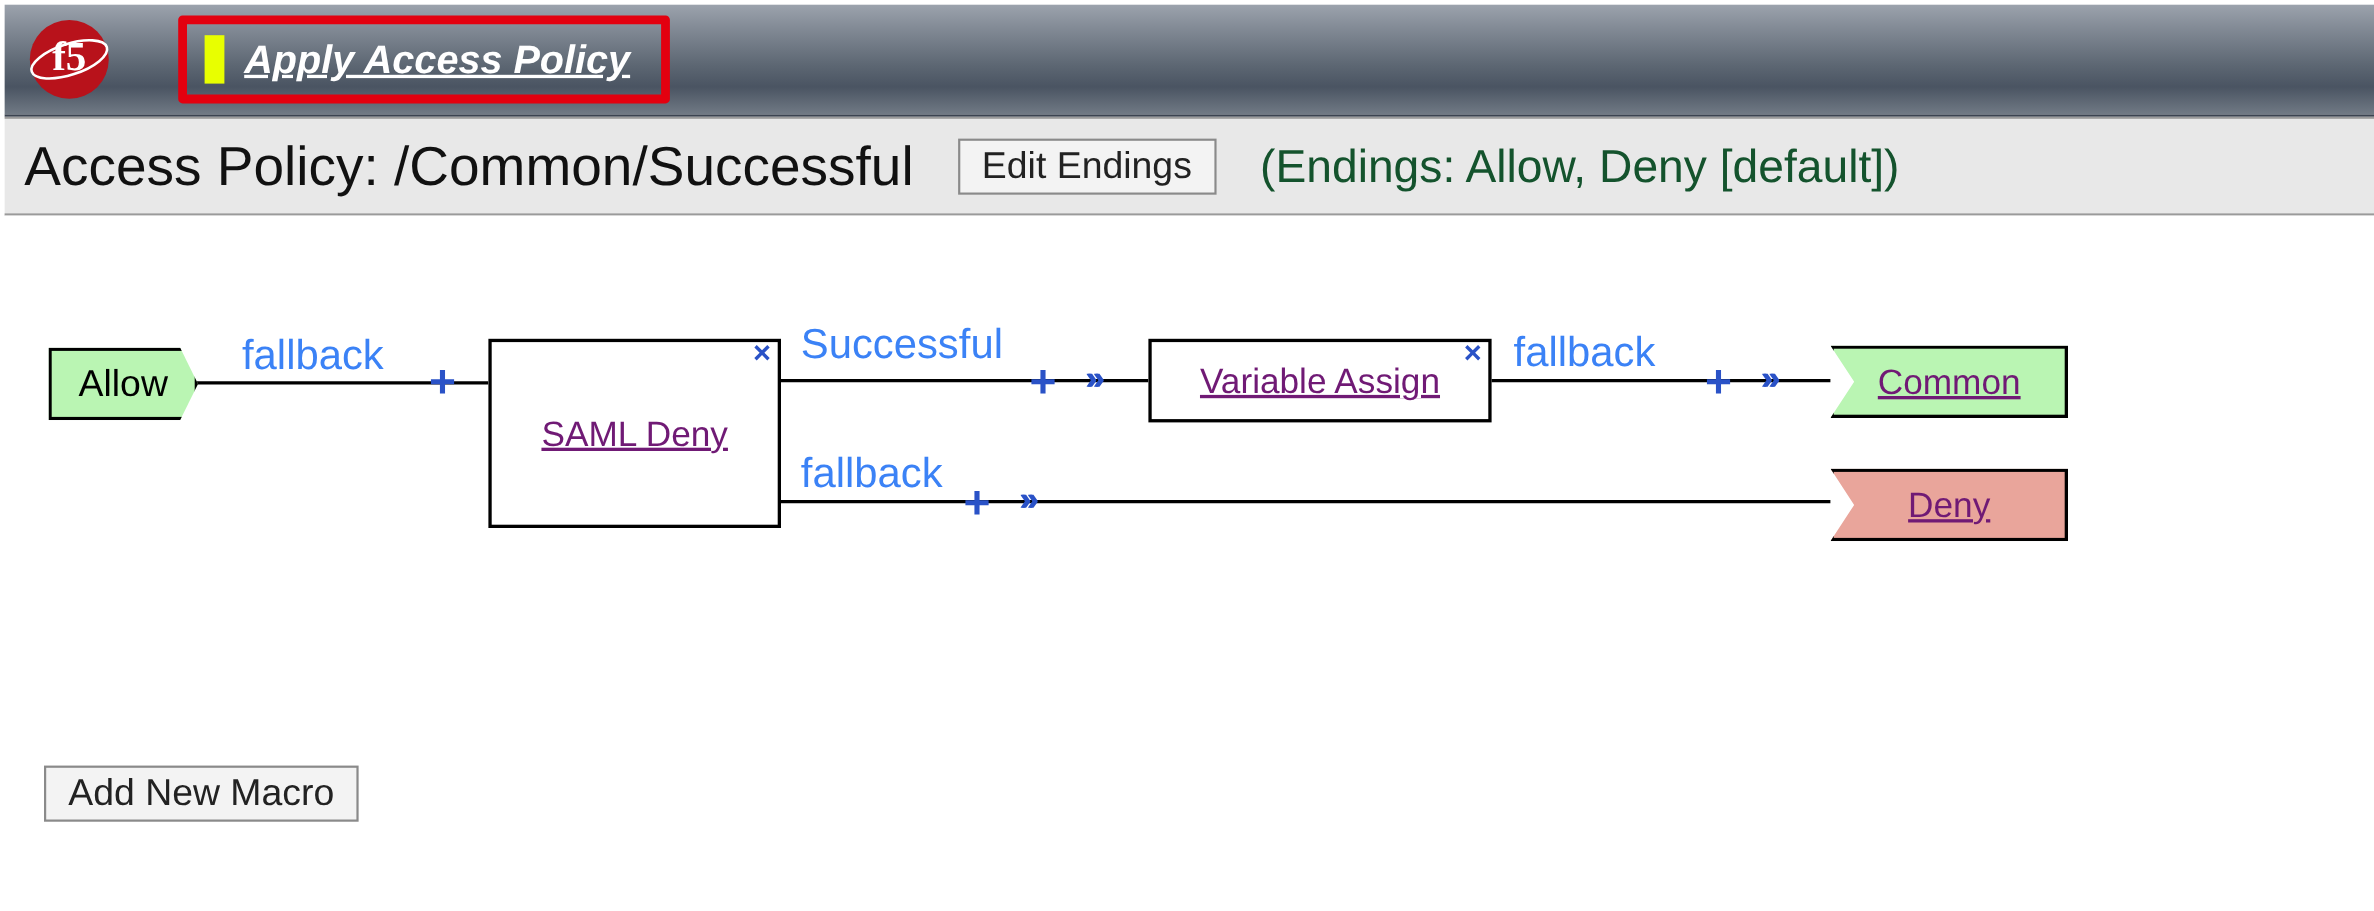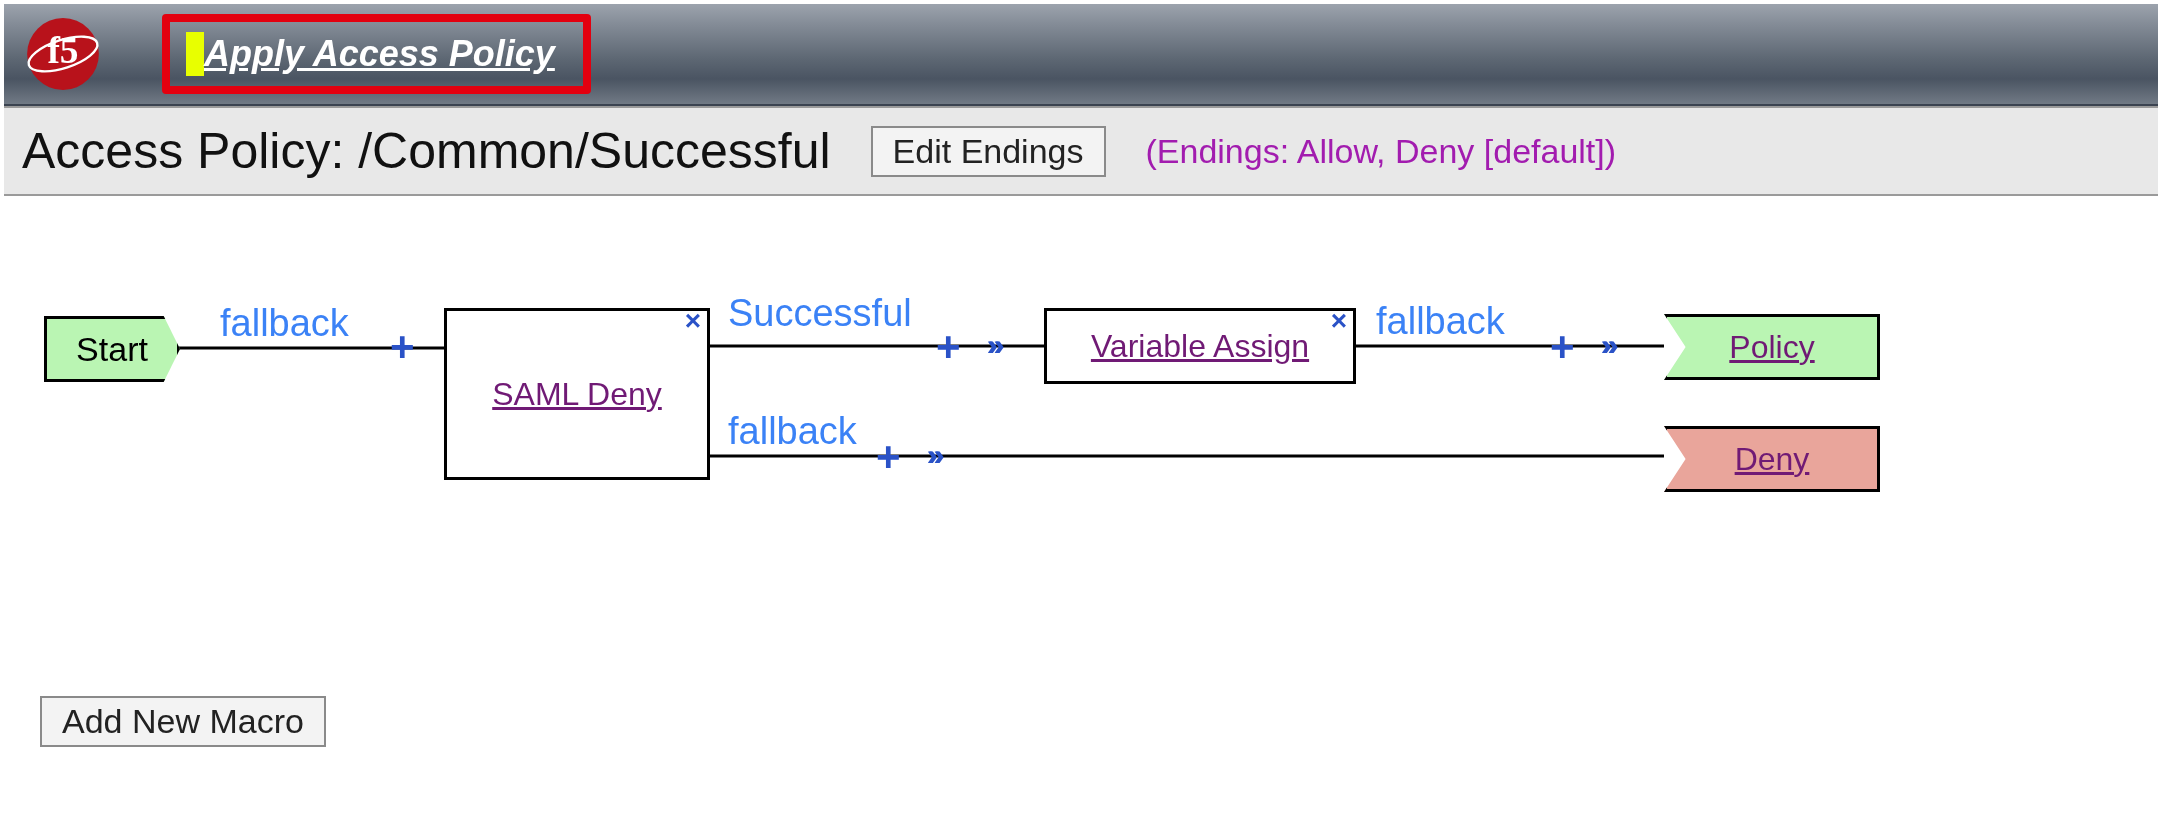--- a/index.html
+++ b/index.html
@@ -10,38 +10,38 @@
     height:100px;
     background:linear-gradient(to bottom,#9ca3ad 0%,#848c97 20%,#5d6773 55%,#4a5462 75%,#717a85 100%);
     border-bottom:2px solid #3b4350;
     display:flex;align-items:center;gap:60px;padding-left:20px;
     position:relative;
   }
   .f5-logo{width:78px;height:78px;position:relative}
   .f5-logo svg{width:100%;height:100%}
 
   .apply-box{
-    display:inline-flex;align-items:center;
+    display:inline-flex;align-items:center;gap:18px;
     border:8px solid #e3000f;padding:10px 28px 10px 16px;
     border-radius:4px;
   }
   .yellow-mark{width:18px;height:44px;background:#e8ff00}
   .apply-link{color:#fff;font-weight:700;font-style:italic;font-size:36px;text-decoration:underline}
 
   
   .subheader{
     background:#e8e8e8;border-top:2px solid #9a9a9a;border-bottom:2px solid #9a9a9a;
     display:flex;align-items:center;gap:40px;
     padding:14px 18px;
   }
   .policy-title{font-size:50px;color:#111}
   .btn{
     font-size:34px;color:#222;background:#f3f3f3;border:2px solid #8a8a8a;padding:4px 20px;cursor:pointer
   }
-  .endings-note{font-size:34px;color:#a21caf}
+  .endings-note{font-size:42px;color:#14532d}
 
   
   .canvas{position:relative;height:480px;background:#fff}
 
   
   .node-start{
     position:absolute;left:40px;top:120px;width:130px;height:60px;
     background:#baf5b3;border:3px solid #000;font-size:34px;display:flex;align-items:center;justify-content:center;
     clip-path:polygon(0 0,88% 0,100% 50%,88% 100%,0 100%);
   }
@@ -106,21 +106,21 @@
     <line x1="170" y1="152" x2="440" y2="152" stroke="#000" stroke-width="3"></line>
 
     <line x1="700" y1="150" x2="1040" y2="150" stroke="#000" stroke-width="3"></line>
 
     <line x1="1346" y1="150" x2="1660" y2="150" stroke="#000" stroke-width="3"></line>
 
     <line x1="700" y1="260" x2="1660" y2="260" stroke="#000" stroke-width="3"></line>
   </svg>
 
   <div class="node-start">
-    <span>Start</span>
+    <span>Allow</span>
   </div>
 
   <span class="edge-label" style="left:216px;top:106px">fallback</span>
   <span class="plus" style="left:386px;top:130px">+</span>
 
   <div class="node-box saml">
     <span class="close-x">×</span>
     <a class="node-link">SAML Deny</a>
   </div>
 
@@ -135,21 +135,21 @@
 
   <span class="edge-label" style="left:1372px;top:104px">fallback</span>
   <span class="plus" style="left:1546px;top:130px">+</span>
   <span class="dbl" style="left:1598px;top:134px"></span>
 
   <span class="edge-label" style="left:724px;top:214px">fallback</span>
   <span class="plus" style="left:872px;top:240px">+</span>
   <span class="dbl" style="left:924px;top:244px"></span>
 
   <div class="ending allow">
-    <a class="node-link">Policy</a>
+    <a class="node-link">Common</a>
   </div>
   <div class="ending deny">
     <a class="node-link">Deny</a>
   </div>
 </div>
 
 <div class="footer">
   <button class="btn">Add New Macro</button>
 </div>
 

